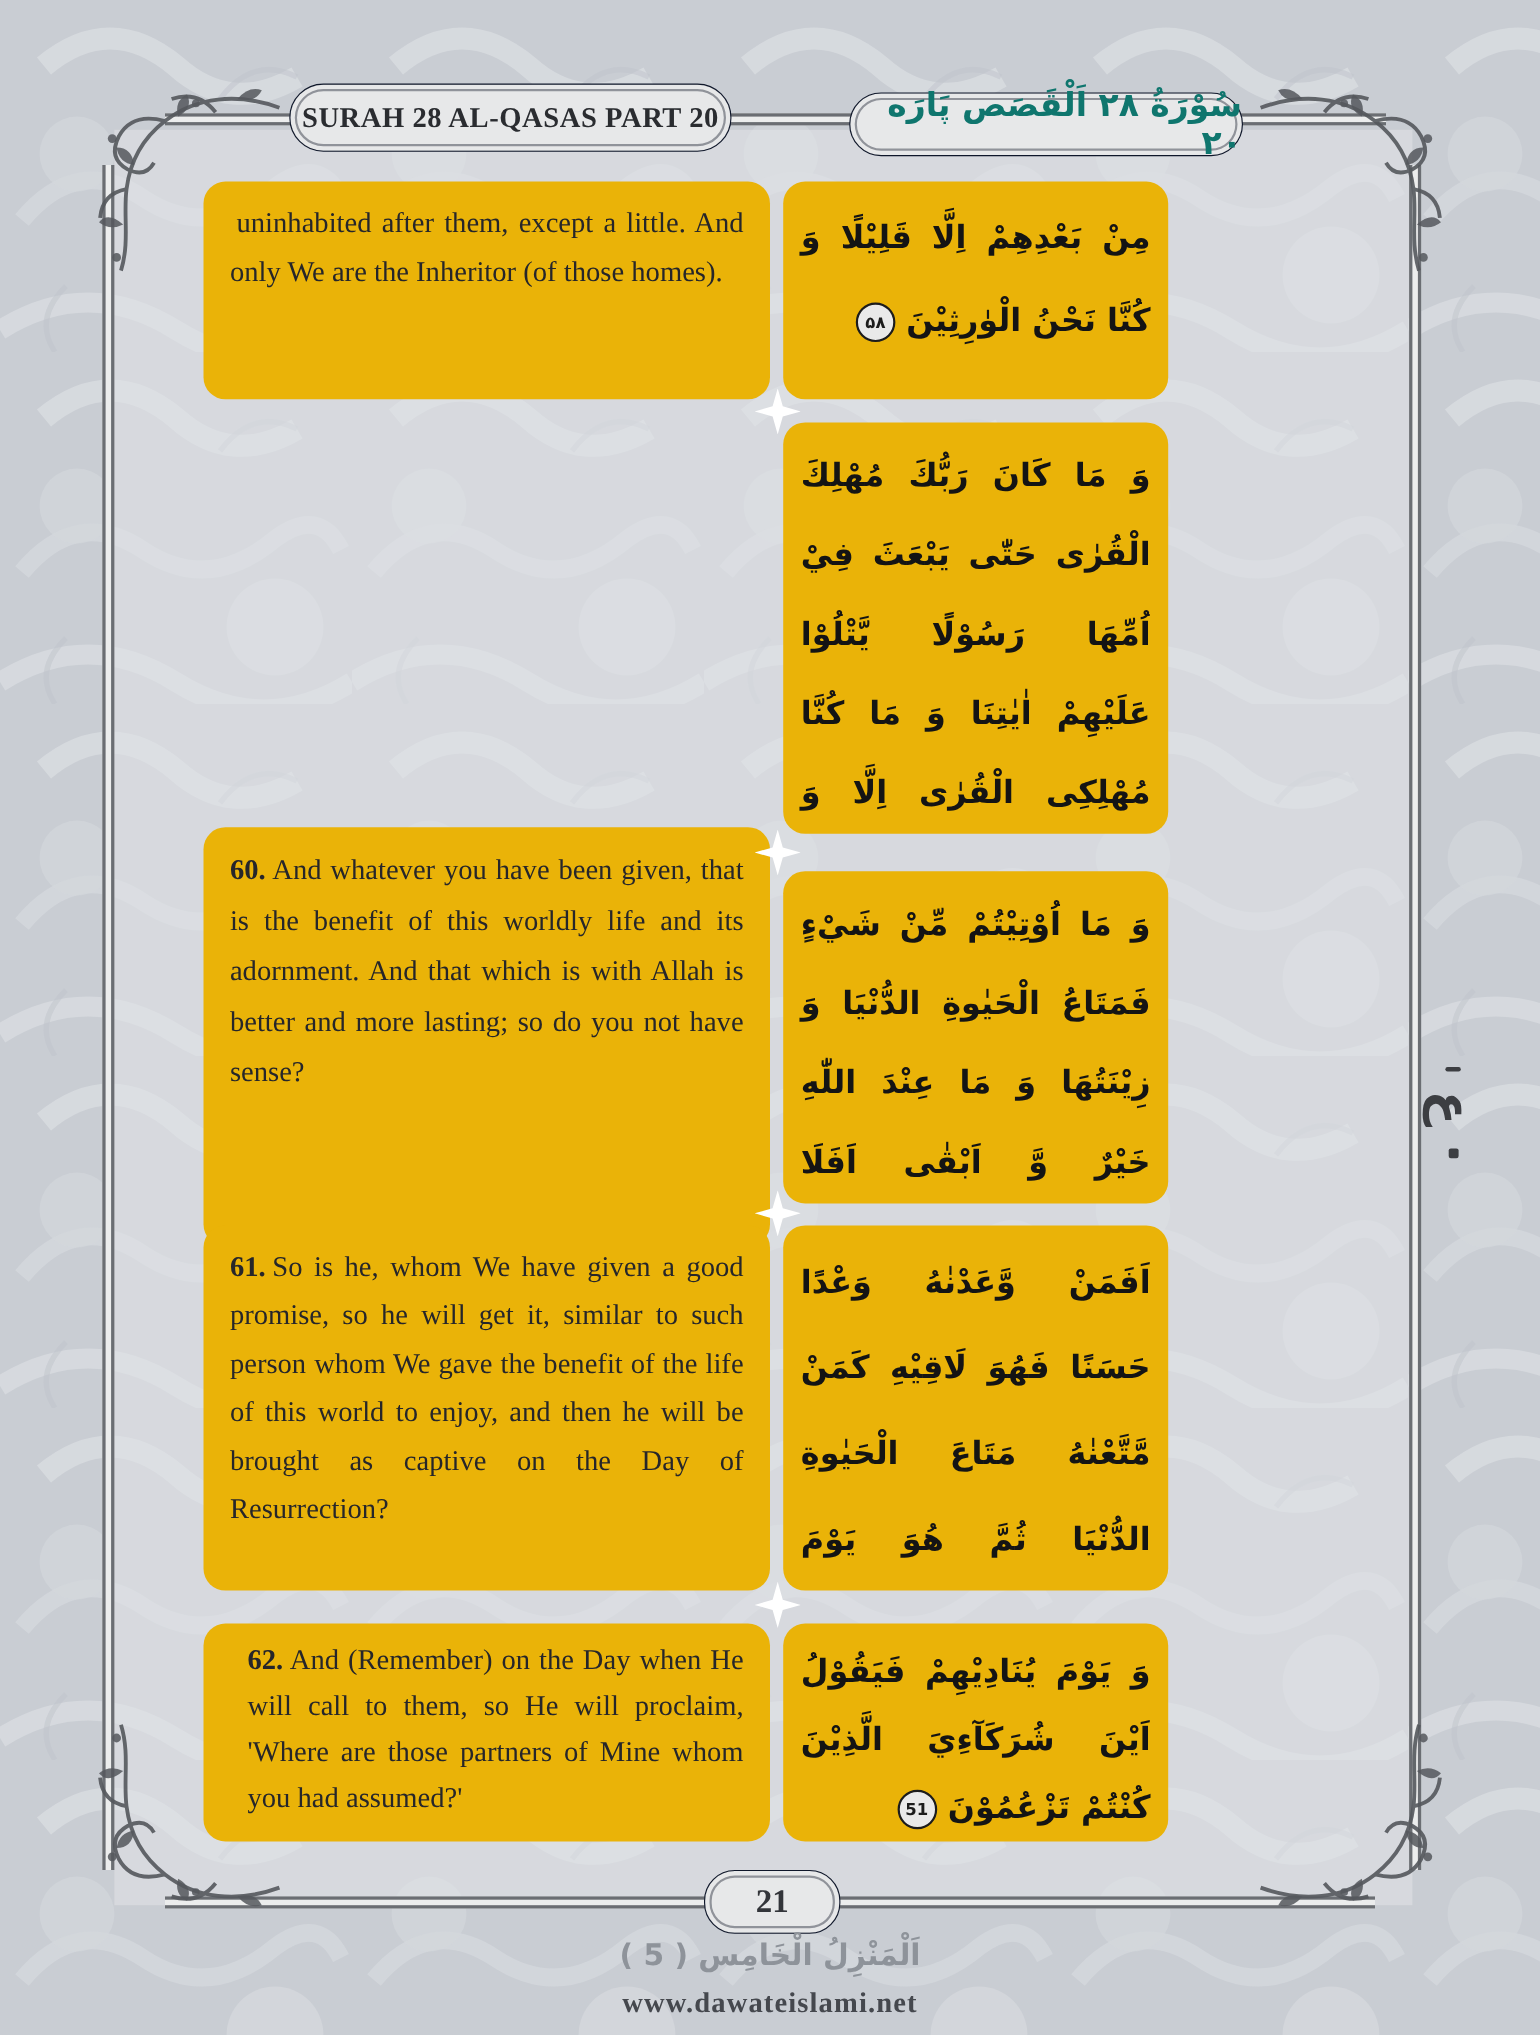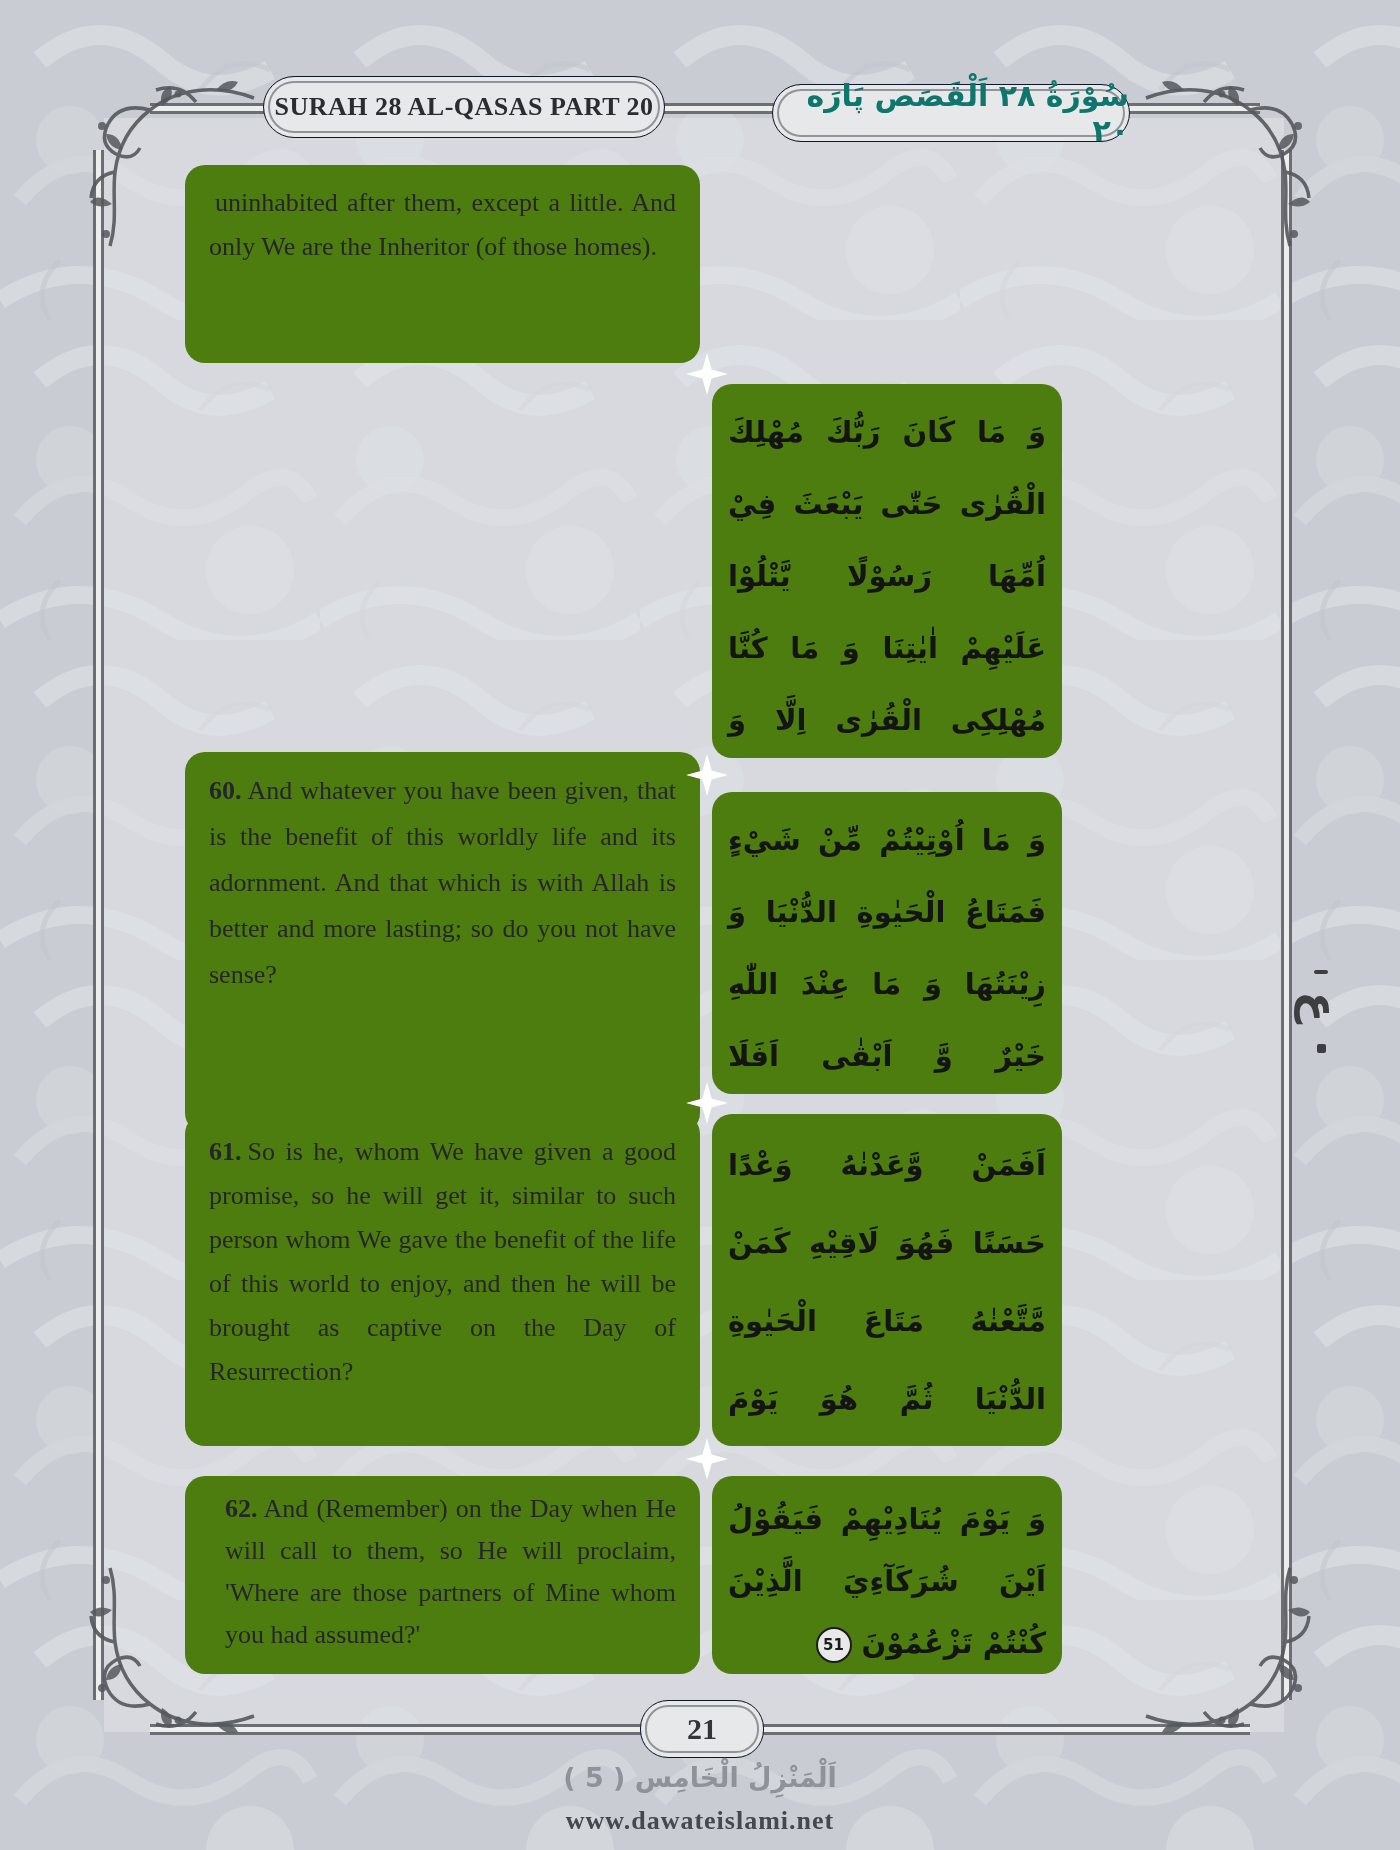--- a/index.html
+++ b/index.html
@@ -31,21 +31,21 @@
     box-shadow:inset 0 0 0 4px #e7e8e9, inset 0 0 0 6px #90939a;
     display:flex;align-items:center;justify-content:center;
   }
   .pill.left-pill{left:263px;top:76px;width:400px;height:60px;}
   .pill.right-pill{left:772px;top:84px;width:356px;height:56px;}
   .pill.page-pill{left:640px;top:1700px;width:122px;height:56px;border-radius:28px;}
   .title-en{font-weight:bold;font-size:26px;letter-spacing:.5px;color:#2a2c30;font-family:"Liberation Serif", serif;}
   .title-ar{font-weight:bold;font-size:30px;color:#0f766e;font-family:"DejaVu Sans", sans-serif;direction:rtl;}
   .page-num{font-weight:bold;font-size:30px;color:#33353a;}
   
-  .block{position:absolute;background:#4d7c0f;border-radius:20px;box-sizing:border-box;overflow:hidden;}
+  .block{position:absolute;background:#eab308;border-radius:20px;box-sizing:border-box;overflow:hidden;}
   .en-block{left:185px;width:515px;padding:16px 24px;}
   .ar-block{left:712px;width:350px;padding:12px 16px;direction:rtl;}
   .en{font-size:26px;color:#26262a;text-align:justify;margin:0;}
   .en b{padding-right:6px;}
   .ar{font-family:"DejaVu Sans", sans-serif;font-weight:bold;font-size:29px;color:#141414;text-align:justify;margin:0;}
   .r0.en-block{top:165px;height:198px;} .r0 .en{line-height:44px;}
   .r1.en-block{top:384px;height:374px;} .r1 .en{line-height:55px;}
   .r2.en-block{top:752px;height:381px;} .r2 .en{line-height:46px;}
   .r3.en-block{top:1114px;height:332px;} .r3 .en{line-height:44px;}
   .r4.en-block{top:1476px;height:198px;padding-top:12px;} .r4 .en{line-height:42px;margin-left:16px;}
@@ -183,20 +183,23 @@
   <div class="pill left-pill">
     <span class="title-en">SURAH 28 AL-QASAS PART 20</span>
   </div>
   <div class="pill right-pill">
     <span class="title-ar">سُوْرَةُ ۲۸ اَلْقَصَص پَارَه ۲۰</span>
   </div>
 
   <div class="block en-block r0">
     <p class="en"><b></b><span>uninhabited after them, except a little. And only We are the Inheritor (of those homes).</span></p>
   </div>
+  <div class="block ar-block r0">
+    <p class="ar"><span>مِنْ بَعْدِهِمْ اِلَّا قَلِيْلًا وَ كُنَّا نَحْنُ الْوٰرِثِيْنَ</span><span class="ayah">۵۸</span></p>
+  </div>
 
   <div class="block ar-block r1">
     <p class="ar"><span>وَ مَا كَانَ رَبُّكَ مُهْلِكَ الْقُرٰى حَتّٰى يَبْعَثَ فِيْ اُمِّهَا رَسُوْلًا يَّتْلُوْا عَلَيْهِمْ اٰيٰتِنَا وَ مَا كُنَّا مُهْلِكِى الْقُرٰى اِلَّا وَ اَهْلُهَا ظٰلِمُوْنَ</span></p>
   </div>
 
   <div class="block en-block r2">
     <p class="en"><b>60.</b><span>And whatever you have been given, that is the benefit of this worldly life and its adornment. And that which is with Allah is better and more lasting; so do you not have sense?</span></p>
   </div>
   <div class="block ar-block r2">
     <p class="ar"><span>وَ مَا اُوْتِيْتُمْ مِّنْ شَيْءٍ فَمَتَاعُ الْحَيٰوةِ الدُّنْيَا وَ زِيْنَتُهَا وَ مَا عِنْدَ اللّٰهِ خَيْرٌ وَّ اَبْقٰى اَفَلَا تَعْقِلُوْنَ</span></p>

